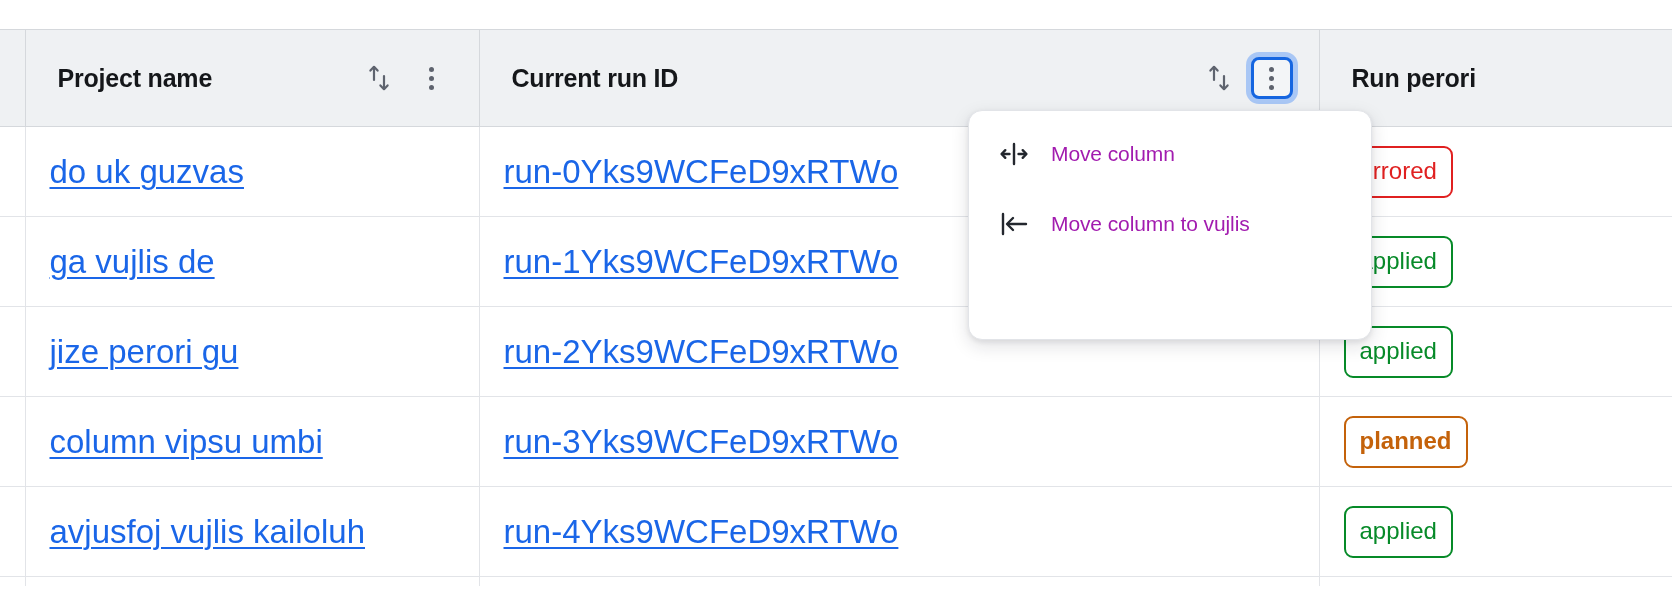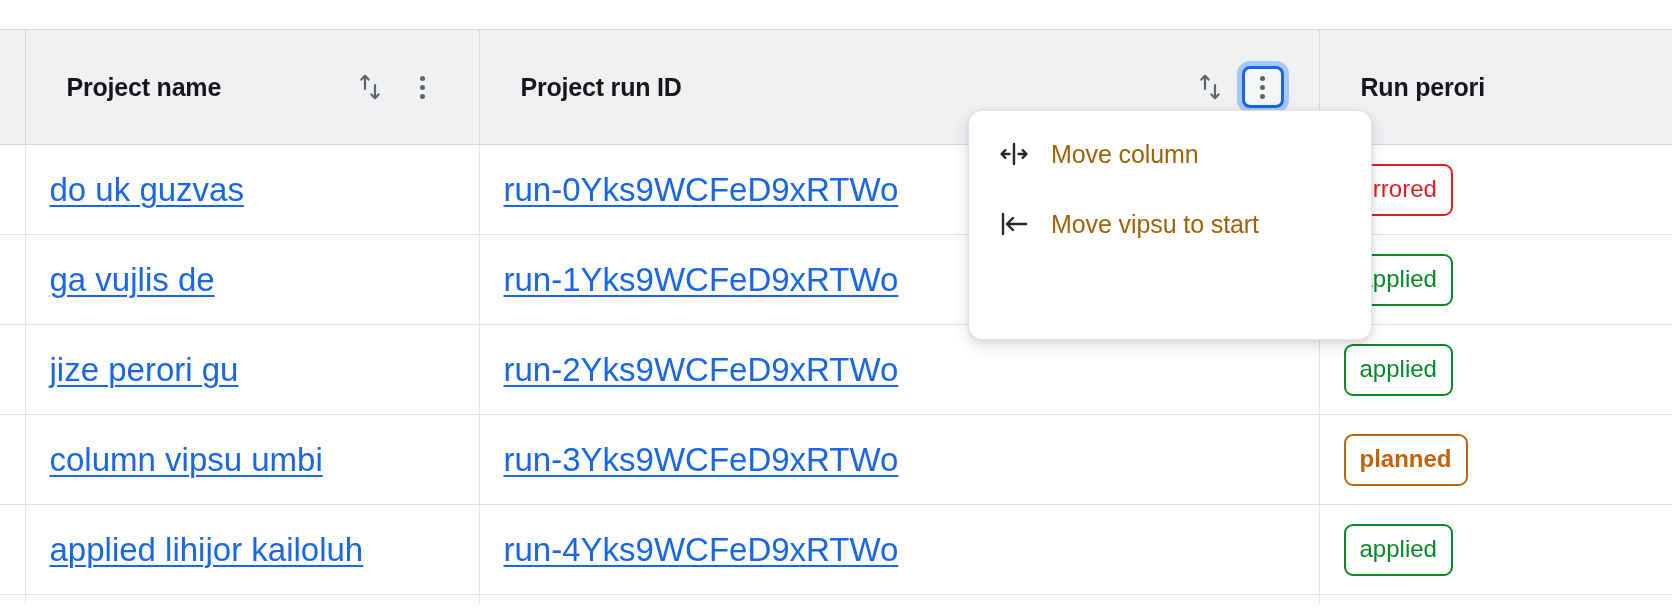--- a/index.html
+++ b/index.html
@@ -44,21 +44,21 @@
   col.c-runid   { width: 840px; }
   col.c-status  { width: 441px; }
 
   
   thead th {
     background: #eff1f3;
     border-bottom: 1px solid #d5d8dc;
     border-right: 1px solid #d5d8dc;
     border-top: 1px solid #d5d8dc;
     height: 80px;
-    padding: 17px;
+    padding: 8px;
     margin: 0;
     vertical-align: middle;
     box-sizing: border-box;
   }
   thead th.select-col { border-right: 1px solid #d5d8dc; }
 
   .th-inner {
     display: flex;
     align-items: center;
     height: 80px;
@@ -182,22 +182,22 @@
   }
   .menu-icon {
     flex: 0 0 auto;
     width: 34px;
     height: 34px;
     display: flex;
     align-items: center;
     justify-content: center;
   }
   .menu-label {
-    font-size: 25px;
-    color: #a16207;
+    font-size: 21px;
+    color: #a21caf;
     white-space: nowrap;
     letter-spacing: -0.1px;
   }
 </style>
 </head>
 <body>
 
 <div id="root">
 
   <div class="table-wrap">
@@ -235,21 +235,21 @@
                   <i></i>
                     <i></i>
                     <i></i>
                 </span>
               </span>
             </div>
           </th>
 
           <th>
             <div class="th-inner">
-              <span class="th-label">Project run ID</span>
+              <span class="th-label">Current run ID</span>
               <span class="th-spacer"></span>
               <span class="icon-btn sort">
                 <span class="sort-icon">
                   <svg width="30" height="30" viewBox="0 0 30 30" aria-hidden="true">
                     <g stroke="#5e636e" stroke-width="2.2" fill="none" stroke-linecap="round" stroke-linejoin="round">
                       <path d="M10 17 V4"></path>
                         <path d="M6.4 7.6 L10 3.8 L13.6 7.6"></path>
                       <path d="M20 13 V26"></path>
                         <path d="M16.4 22.4 L20 26.2 L23.6 22.4"></path>
                     </g>
@@ -327,21 +327,21 @@
             <a class="cell-link">run-3Yks9WCFeD9xRTWo</a>
           </td>
           <td>
             <span class="badge planned">planned</span>
           </td>
         </tr>
 
         <tr>
           <td class="select-col"></td>
           <td>
-            <a class="cell-link">applied lihijor kailoluh</a>
+            <a class="cell-link">avjusfoj vujlis kailoluh</a>
           </td>
           <td>
             <a class="cell-link">run-4Yks9WCFeD9xRTWo</a>
           </td>
           <td>
             <span class="badge applied">applied</span>
           </td>
         </tr>
 
         <tr class="partial">
@@ -375,19 +375,19 @@
     <div class="menu-item">
       <span class="menu-icon">
         <svg width="34" height="34" viewBox="0 0 34 34" aria-hidden="true">
           <g stroke="#23272e" stroke-width="2.4" fill="none" stroke-linecap="round" stroke-linejoin="round">
             <path d="M6 7 V27"></path>
             <path d="M29 17 H11"></path>
               <path d="M16 11 L10 17 L16 23"></path>
           </g>
         </svg>
       </span>
-      <span class="menu-label">Move vipsu to start</span>
+      <span class="menu-label">Move column to vujlis</span>
     </div>
 
 
   </div>
 
 </div>
 
 </body></html>

